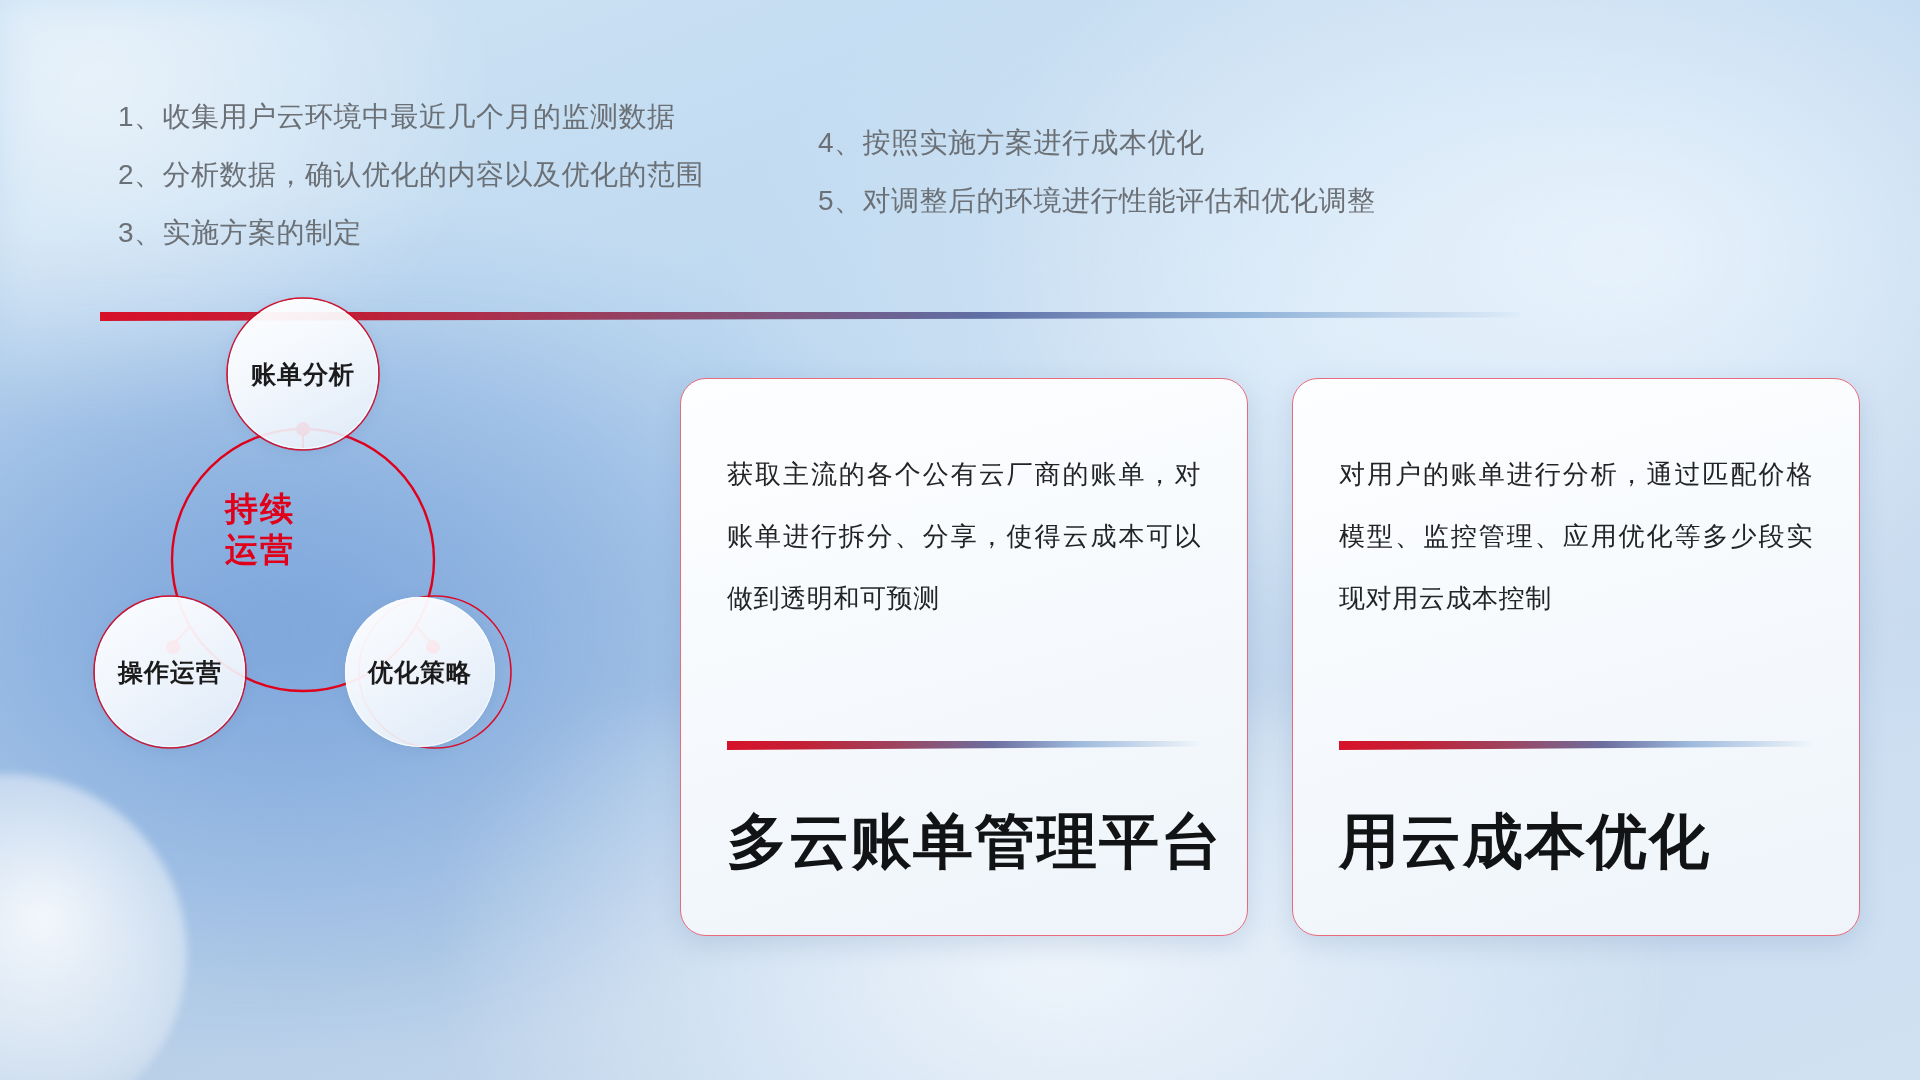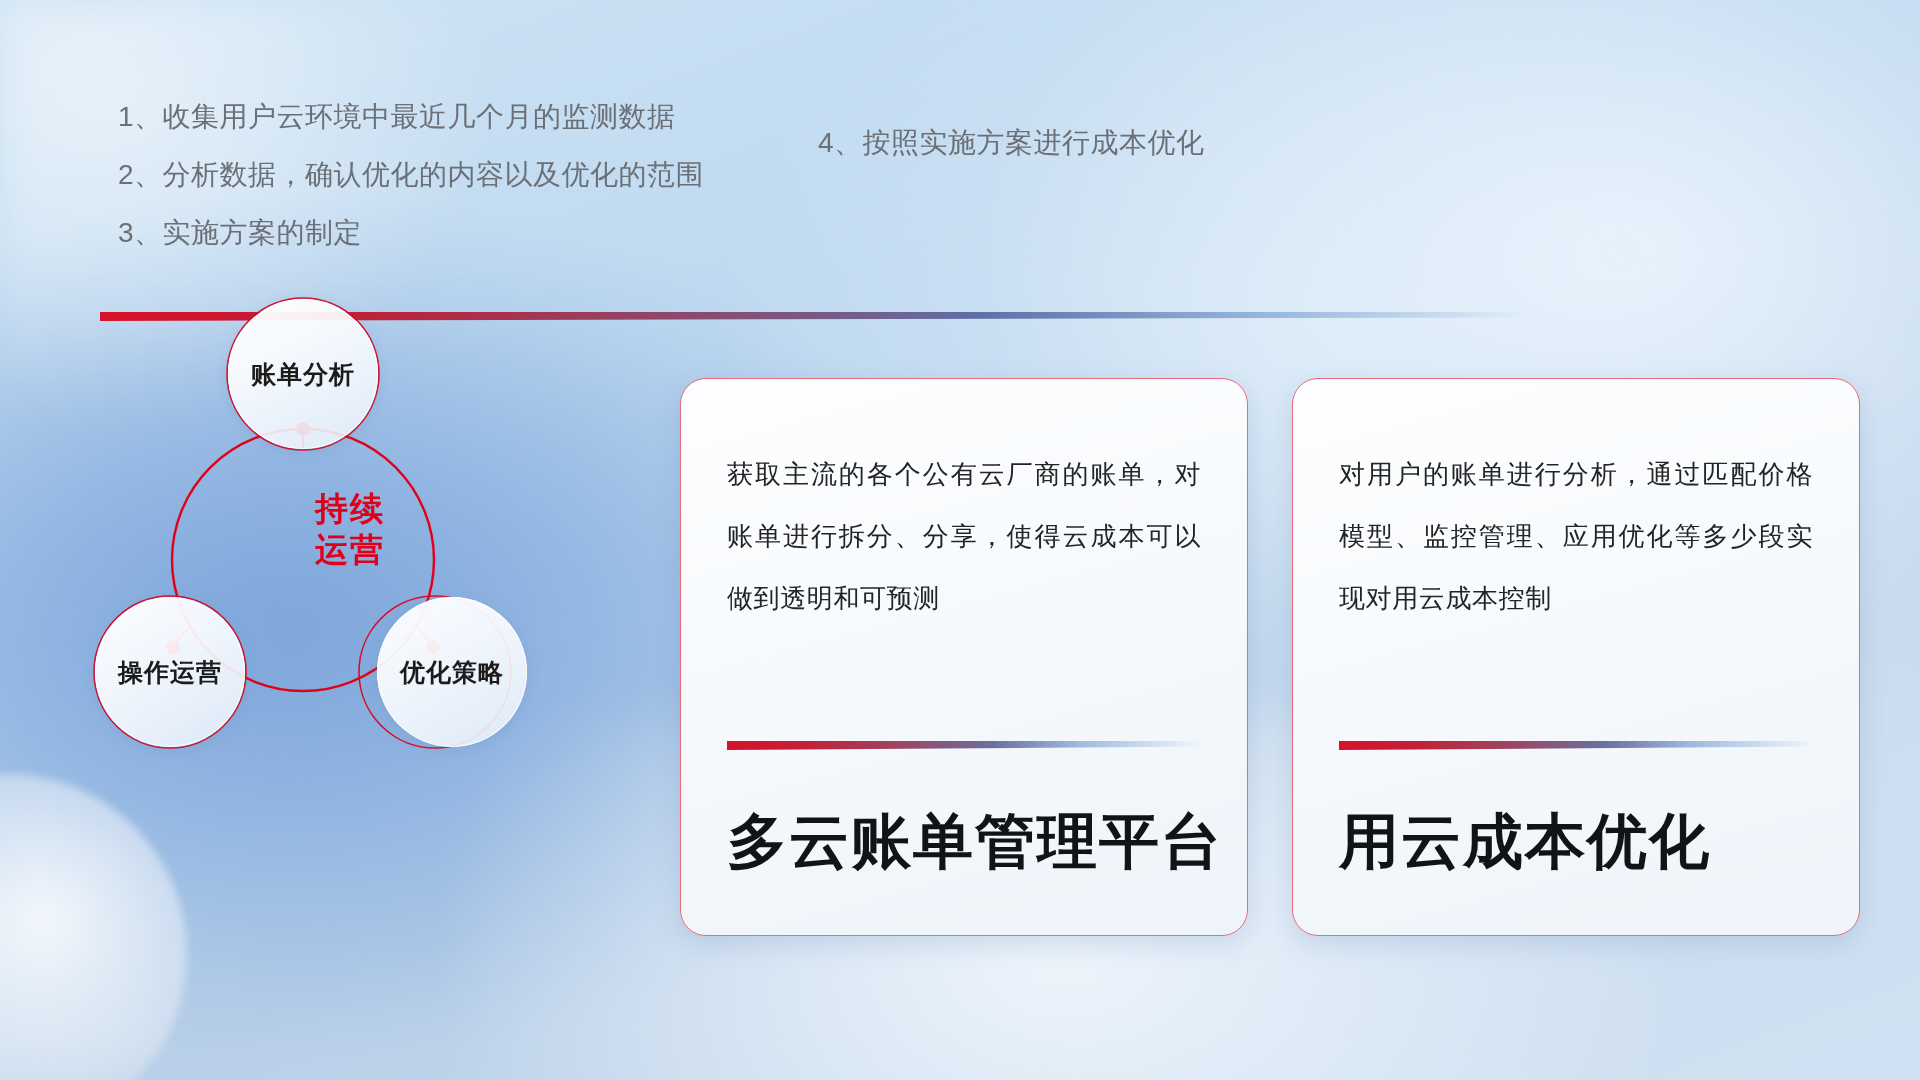--- a/index.html
+++ b/index.html
@@ -89,27 +89,27 @@
     font-size: 25px;
     font-weight: 700;
     line-height: 1.28;
     letter-spacing: 1px;
     background:
       linear-gradient(150deg, rgba(255,255,255,0.97) 0%, rgba(250,252,255,0.93) 40%, rgba(231,240,250,0.88) 100%);
     box-shadow: inset 0 0 0 1px rgba(255,255,255,0.85), 0 3px 14px rgba(90,130,180,0.22);
   }
   .bubble-top { left: 133px; top: -46px; width: 150px; height: 150px; z-index: 3; }
   .bubble-bl  { left: 0px;  top: 252px; width: 150px; height: 150px; z-index: 3; }
-  .bubble-br  { left: 282px; top: 252px; width: 150px; height: 150px; z-index: 3; }
+  .bubble-br  { left: 250px; top: 252px; width: 150px; height: 150px; z-index: 3; }
 
   .center-label {
     position: absolute;
     left: 130px; top: 143px;
     width: 160px;
-    text-align: right;
+    text-align: left;
     color: #e1001a;
     font-weight: 800;
     font-size: 33px;
     line-height: 1.25;
     letter-spacing: 2px;
     z-index: 4;
   }
 
   
   .card {
@@ -165,20 +165,21 @@
 </div>
 
 <div class="steps">
   <div class="steps-col left">
     <div class="step-line">1、收集用户云环境中最近几个月的监测数据</div>
     <div class="step-line">2、分析数据，确认优化的内容以及优化的范围</div>
     <div class="step-line">3、实施方案的制定</div>
   </div>
   <div class="steps-col right">
     <div class="step-line">4、按照实施方案进行成本优化</div>
+    <div class="step-line">5、对调整后的环境进行性能评估和优化调整</div>
   </div>
 </div>
 
 <div class="sep-bar"></div>
 
 <div class="diagram">
   <svg viewBox="0 0 470 430" width="470" height="430" aria-hidden="true">
 
     <circle cx="208" cy="215" r="131" fill="none" stroke="#e1001a" stroke-width="2.4"></circle>
 

